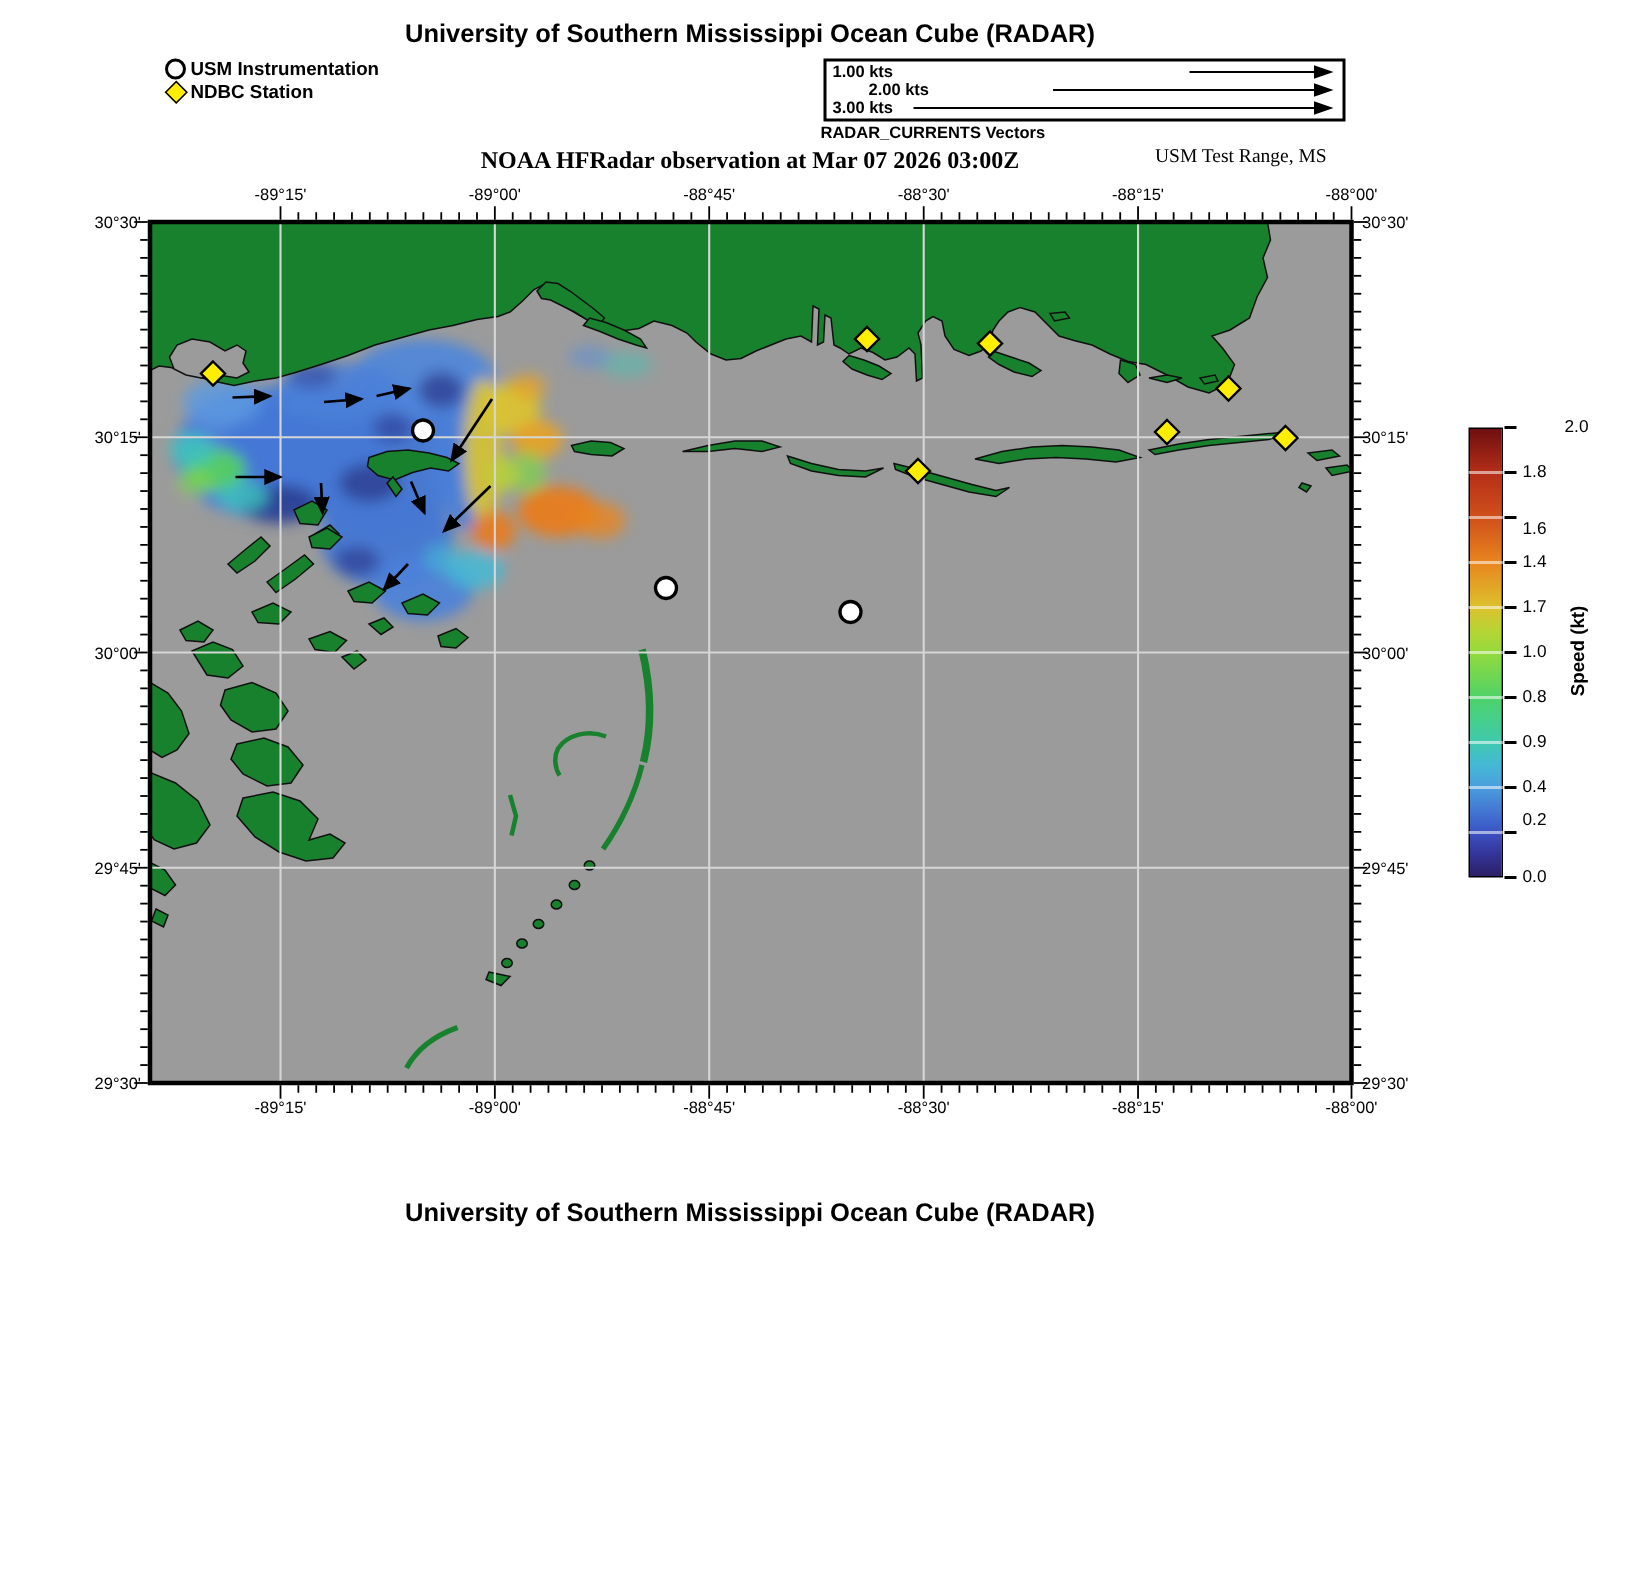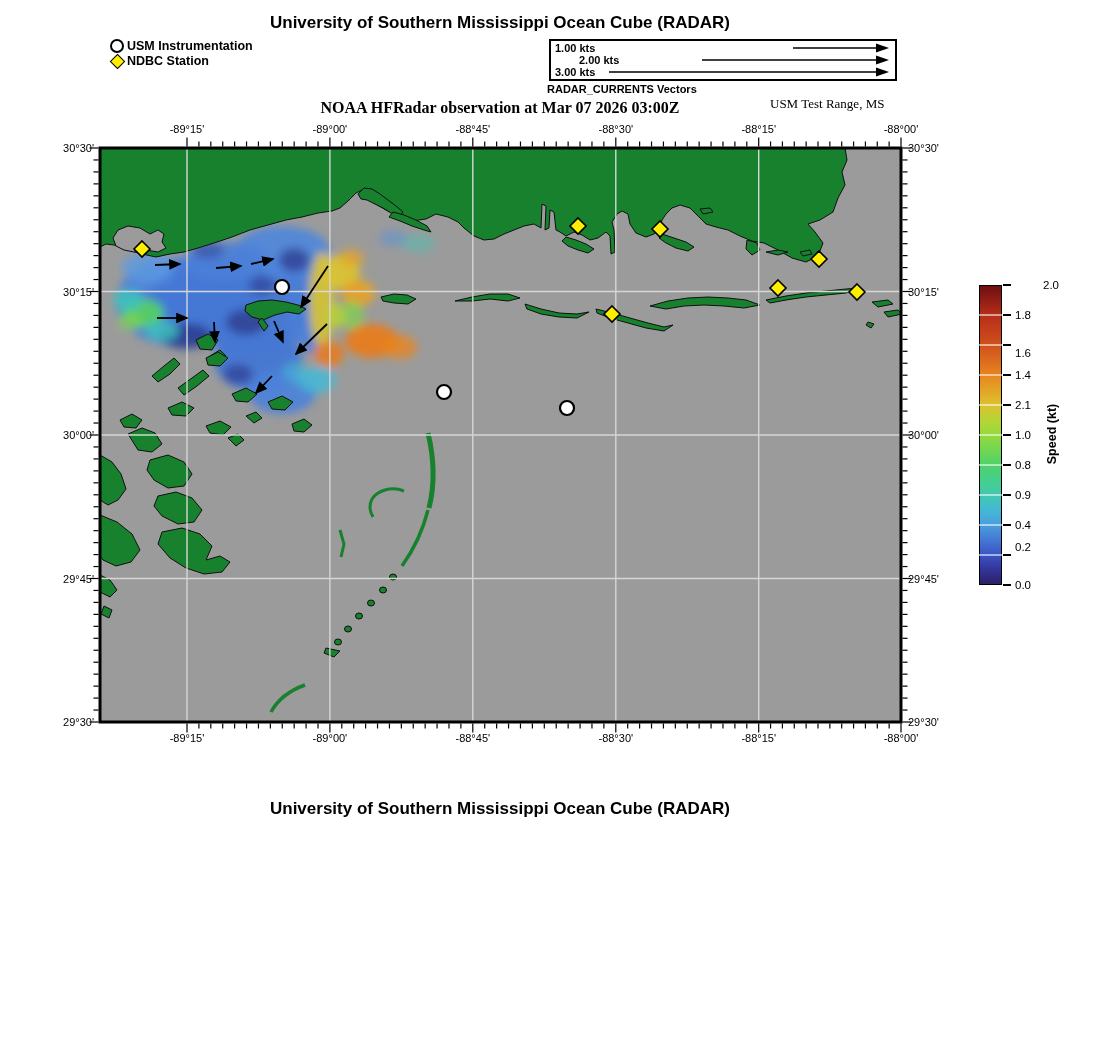--- a/index.html
+++ b/index.html
@@ -477,21 +477,21 @@
     <div class="cbar-tick" style="top: 314.25px;"></div>
     <div class="cbar-label" style="top: 315px;">1.8</div>
     <div class="cbar-crossline" style="top: 344.25px;"></div>
     <div class="cbar-tick" style="top: 344.25px;"></div>
     <div class="cbar-label" style="top: 337px; margin-top: 16px;">1.6</div>
     <div class="cbar-crossline" style="top: 374.25px;"></div>
     <div class="cbar-tick" style="top: 374.25px;"></div>
     <div class="cbar-label" style="top: 375px;">1.4</div>
     <div class="cbar-crossline" style="top: 404.25px;"></div>
     <div class="cbar-tick" style="top: 404.25px;"></div>
-    <div class="cbar-label" style="top: 405px;">2.1</div>
+    <div class="cbar-label" style="top: 405px;">1.7</div>
     <div class="cbar-crossline" style="top: 434.25px;"></div>
     <div class="cbar-tick" style="top: 434.25px;"></div>
     <div class="cbar-label" style="top: 435px;">1.0</div>
     <div class="cbar-crossline" style="top: 464.25px;"></div>
     <div class="cbar-tick" style="top: 464.25px;"></div>
     <div class="cbar-label" style="top: 465px;">0.8</div>
     <div class="cbar-crossline" style="top: 494.25px;"></div>
     <div class="cbar-tick" style="top: 494.25px;"></div>
     <div class="cbar-label" style="top: 495px;">0.9</div>
     <div class="cbar-crossline" style="top: 524.25px;"></div>

